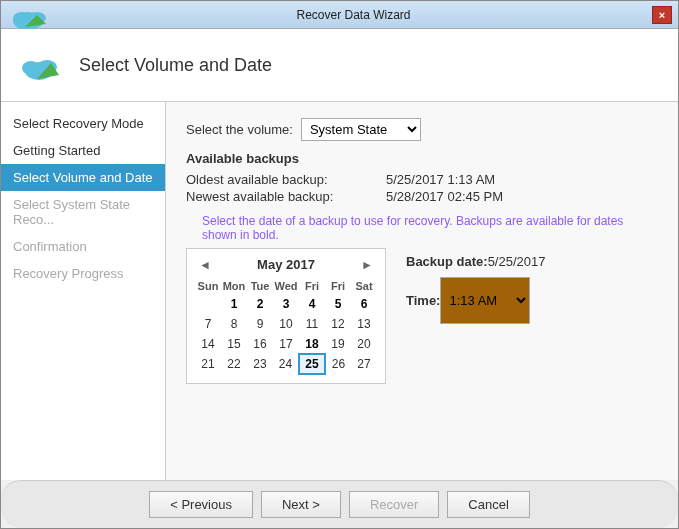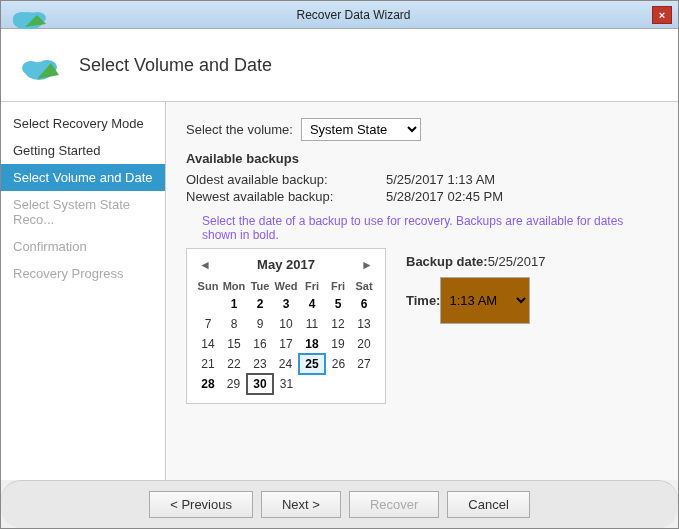--- a/index.html
+++ b/index.html
@@ -273,29 +273,20 @@
                 </tr>
                 <tr>
                   <td>21</td>
                   <td>22</td>
                   <td>23</td>
                   <td>24</td>
                   <td class="bold selected">25</td>
                   <td>26</td>
                   <td>27</td>
                 </tr>
-                <tr>
-                  <td class="bold">28</td>
-                  <td>29</td>
-                  <td class="bold today-highlight">30</td>
-                  <td>31</td>
-                  <td></td>
-                  <td></td>
-                  <td></td>
-                </tr>
               </tbody>
           </table>
         </div>
 
         <div class="backup-date-panel">
           <div class="backup-date-row">
             <span class="backup-date-lbl">Backup date:</span>
             <span class="backup-date-val">5/25/2017</span>
           </div>
           <div class="backup-date-row">

